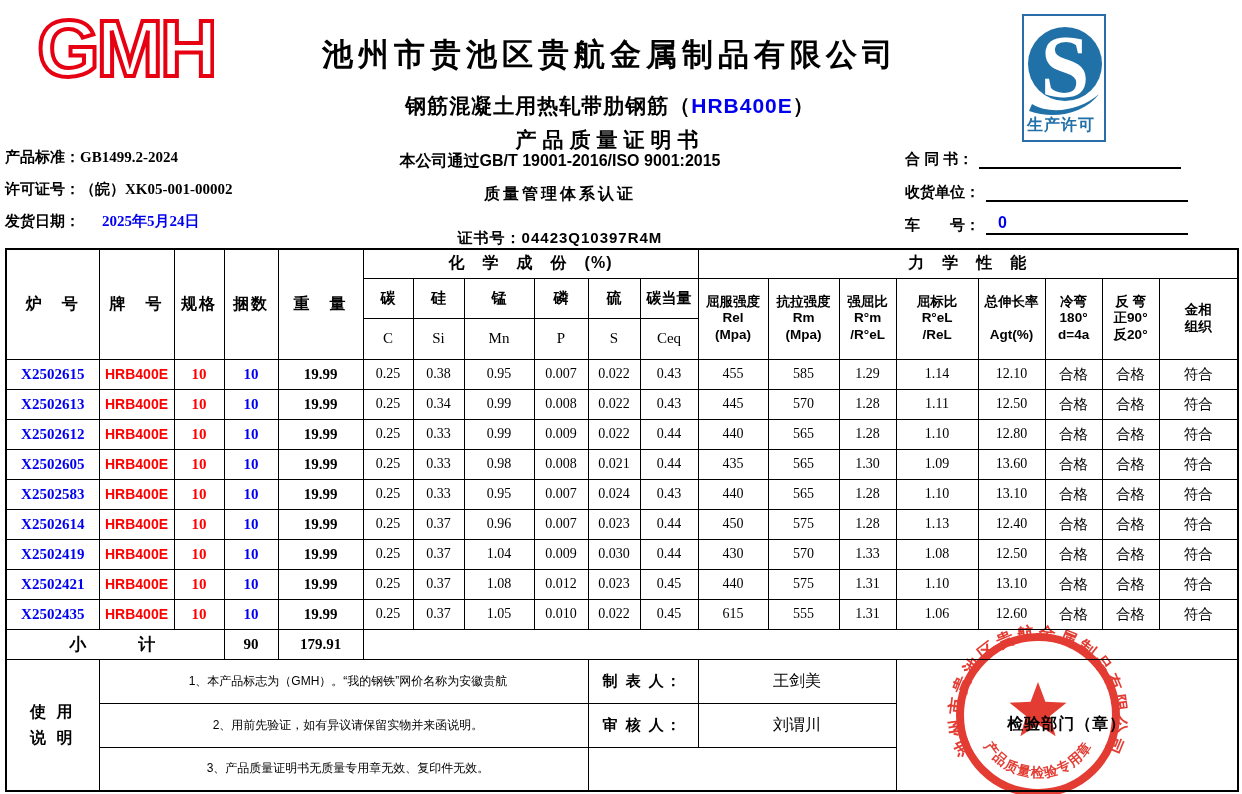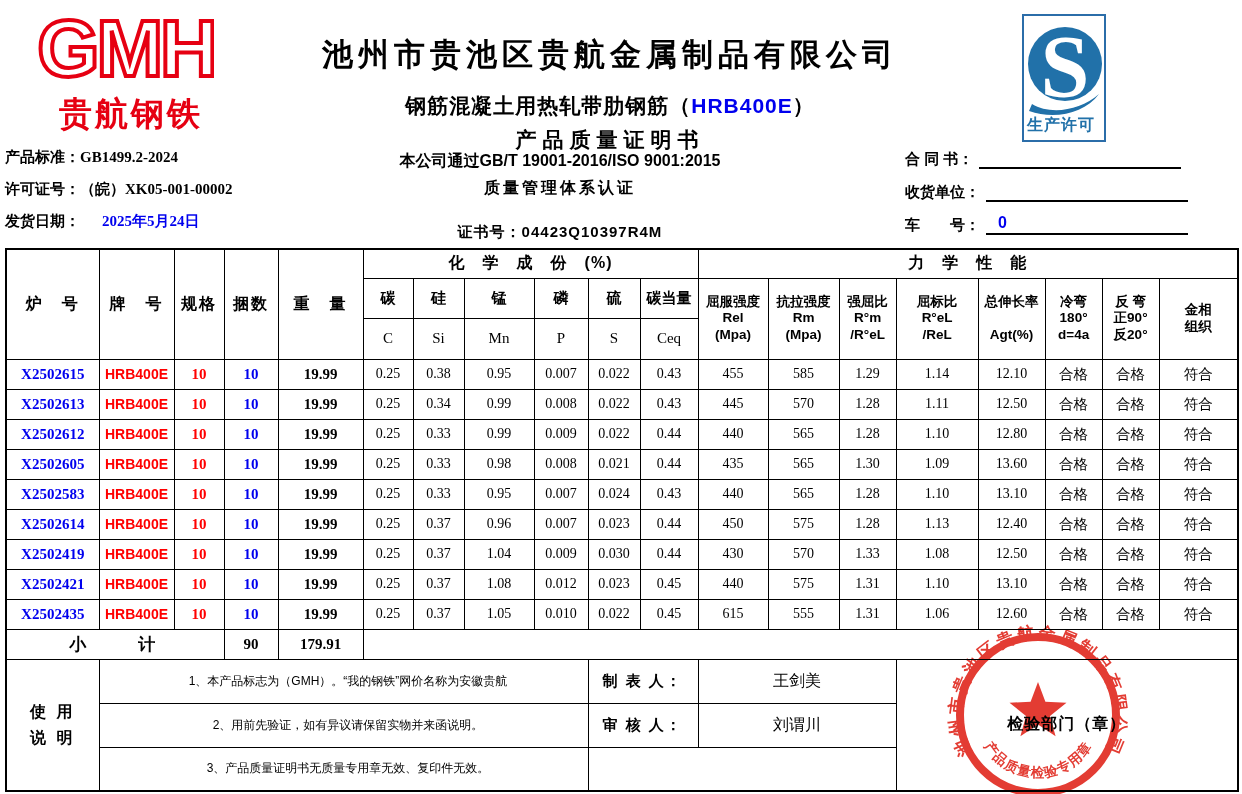--- a/index.html
+++ b/index.html
@@ -15,21 +15,21 @@
   .lfield{height:32px;font-size:15px;font-weight:bold;white-space:nowrap;}
   .vblue{color:#0000ee;}
   .date-val{margin-left:22px;}
 
   .title-block{position:absolute;left:280px;top:34px;width:660px;text-align:center;}
   .company{font-size:31px;font-weight:bold;letter-spacing:5px;font-family:"Liberation Serif","DejaVu Serif",serif;}
   .product-line{margin-top:16px;font-size:21px;font-weight:bold;letter-spacing:1px;}
   .doc-title{margin-top:6px;font-size:21px;font-weight:bold;letter-spacing:6px;}
   .cert-block{position:absolute;left:260px;top:151px;width:600px;text-align:center;}
   .cert-l1{font-size:16px;font-weight:bold;}
-  .cert-l2{margin-top:6px;font-size:16px;font-weight:bold;letter-spacing:3px;}
+  .cert-l2{margin-top:12px;font-size:16px;font-weight:bold;letter-spacing:3px;}
   .cert-l3{margin-top:24px;font-size:15px;font-weight:bold;letter-spacing:1px;}
 
   .qs-box{position:absolute;left:1022px;top:14px;width:84px;height:128px;border:2px solid #2b6da9;
           box-sizing:border-box;text-align:center;}
   .qs-caption{position:absolute;left:0;right:6px;bottom:4px;font-size:16px;font-weight:bold;color:#2171a9;
               letter-spacing:1px;font-family:"Liberation Serif","DejaVu Serif",serif;text-align:center;}
   .rfields{position:absolute;left:905px;top:148px;}
   .rfield{height:33px;font-size:15px;font-weight:bold;white-space:nowrap;}
   .rlabel{display:inline-block;}
   .ufield{display:inline-block;width:190px;border-bottom:2px solid #000;height:19px;vertical-align:bottom;
@@ -67,21 +67,20 @@
   .stamp{position:absolute;left:945px;top:622px;mix-blend-mode:multiply;opacity:.9;pointer-events:none;}
 </style>
 </head>
 <body>
 
 <div class="page">
 
   <svg class="gmh-logo" width="176" height="90" viewBox="0 0 176 90">
     <text x="88" y="68" text-anchor="middle" font-size="80" font-weight="bold" font-family="Liberation Sans, DejaVu Sans, sans-serif" fill="none" stroke="#e60012" stroke-width="4" style="letter-spacing:-3px">GMH</text>
   </svg>
-  <div class="gmh-name">贵航钢铁</div>
 
   <div class="lfields">
     <div class="lfield">
       <span>产品标准：</span><span class="serif">GB1499.2-2024</span>
     </div>
     <div class="lfield">
       <span>许可证号：</span><span class="serif">（皖）XK05-001-00002</span>
     </div>
     <div class="lfield">
       <span>发货日期：</span><span class="vblue date-val serif">2025年5月24日</span>

